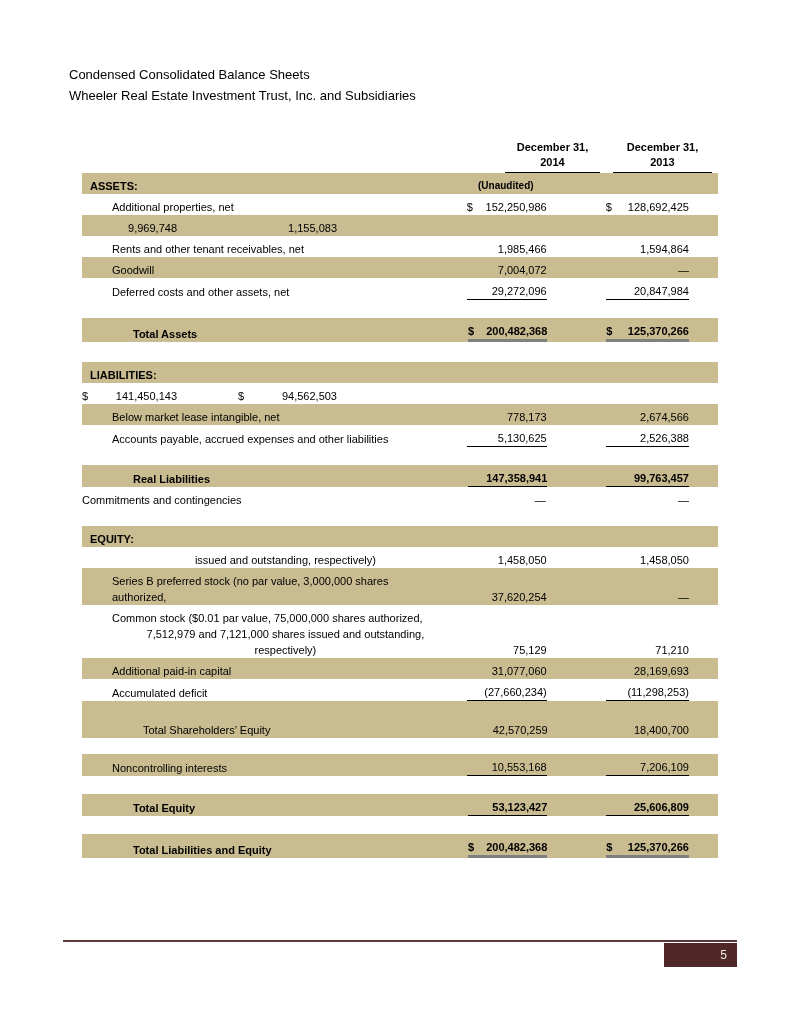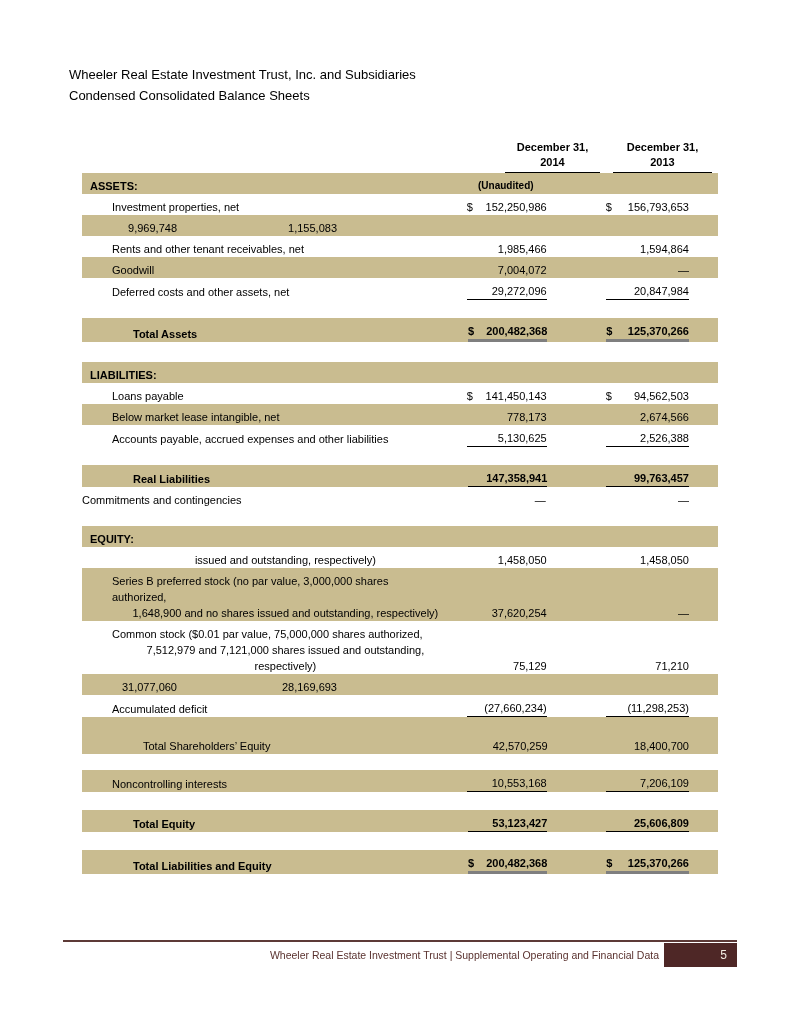--- a/index.html
+++ b/index.html
@@ -46,22 +46,22 @@
     width:73px; height:24px; background:var(--maroon); color:var(--badge-text);
     text-align:right; padding-right:10px; font-size:12px; line-height:24px;
   }
 </style>
 </head>
 <body>
 
 <div class="page">
 
   <div class="doc-title">
+    <div>Condensed Consolidated Balance Sheets</div>
     <div>Wheeler Real Estate Investment Trust, Inc. and Subsidiaries</div>
-    <div>Condensed Consolidated Balance Sheets</div>
   </div>
 
   <div class="sheet">
     <div class="col-headers">
       <div class="lab-sp"></div>
       <div class="colhead c1">
         <span>December 31,</span>
         <span>2014</span>
       </div>
       <div class="gapcol"></div>
@@ -76,30 +76,30 @@
           <div class="lab ind1">
             <div>ASSETS:</div>
           </div>
           <div class="cell c1 center">(Unaudited)</div>
           <div class="gapcol"></div>
           <div class="cell c2"></div>
           <div class="rpad"></div>
         </div>
         <div class="row">
           <div class="lab ind2">
-            <div>Investment properties, net</div>
+            <div>Additional properties, net</div>
           </div>
           <div class="cell c1">
             <span class="ds">$</span>
             <span class="num">152,250,986</span>
           </div>
           <div class="gapcol"></div>
           <div class="cell c2">
             <span class="ds">$</span>
-            <span class="num">156,793,653</span>
+            <span class="num">128,692,425</span>
           </div>
           <div class="rpad"></div>
         </div>
         <div class="row shade">
           <div class="cell c1">
             <span class="ds"></span>
             <span class="num">9,969,748</span>
           </div>
           <div class="gapcol"></div>
           <div class="cell c2">
@@ -173,23 +173,20 @@
         <div class="row shade bold">
           <div class="lab ind1">
             <div>LIABILITIES:</div>
           </div>
           <div class="cell c1 center"></div>
           <div class="gapcol"></div>
           <div class="cell c2"></div>
           <div class="rpad"></div>
         </div>
         <div class="row">
-          <div class="lab ind2">
-            <div>Loans payable</div>
-          </div>
           <div class="cell c1">
             <span class="ds">$</span>
             <span class="num">141,450,143</span>
           </div>
           <div class="gapcol"></div>
           <div class="cell c2">
             <span class="ds">$</span>
             <span class="num">94,562,503</span>
           </div>
           <div class="rpad"></div>
@@ -276,21 +273,20 @@
           <div class="gapcol"></div>
           <div class="cell c2">
             <span class="ds"></span>
             <span class="num">1,458,050</span>
           </div>
           <div class="rpad"></div>
         </div>
         <div class="row shade">
           <div class="lab ind2">
             <div>Series B preferred stock (no par value, 3,000,000 shares authorized,</div>
-            <div class="wrap2">1,648,900 and no shares issued and outstanding, respectively)</div>
           </div>
           <div class="cell c1">
             <span class="ds"></span>
             <span class="num">37,620,254</span>
           </div>
           <div class="gapcol"></div>
           <div class="cell c2">
             <span class="ds"></span>
             <span class="num">—</span>
           </div>
@@ -306,20 +302,23 @@
             <span class="num">75,129</span>
           </div>
           <div class="gapcol"></div>
           <div class="cell c2">
             <span class="ds"></span>
             <span class="num">71,210</span>
           </div>
           <div class="rpad"></div>
         </div>
         <div class="row shade">
+          <div class="lab ind2">
+            <div>Additional paid-in capital</div>
+          </div>
           <div class="cell c1">
             <span class="ds"></span>
             <span class="num">31,077,060</span>
           </div>
           <div class="gapcol"></div>
           <div class="cell c2">
             <span class="ds"></span>
             <span class="num">28,169,693</span>
           </div>
           <div class="rpad"></div>
@@ -401,18 +400,17 @@
             <span class="num">125,370,266</span>
           </div>
           <div class="rpad"></div>
         </div>
       </div>
   </div>
 
   <div class="footer">
     <div class="footer-line"></div>
     <div class="footer-bar">
-      <span class="footer-text">Wheeler Real Estate Investment Trust | Supplemental Operating and Financial Data</span>
       <span class="page-badge">5</span>
     </div>
   </div>
 
 </div>
 
 </body></html>

